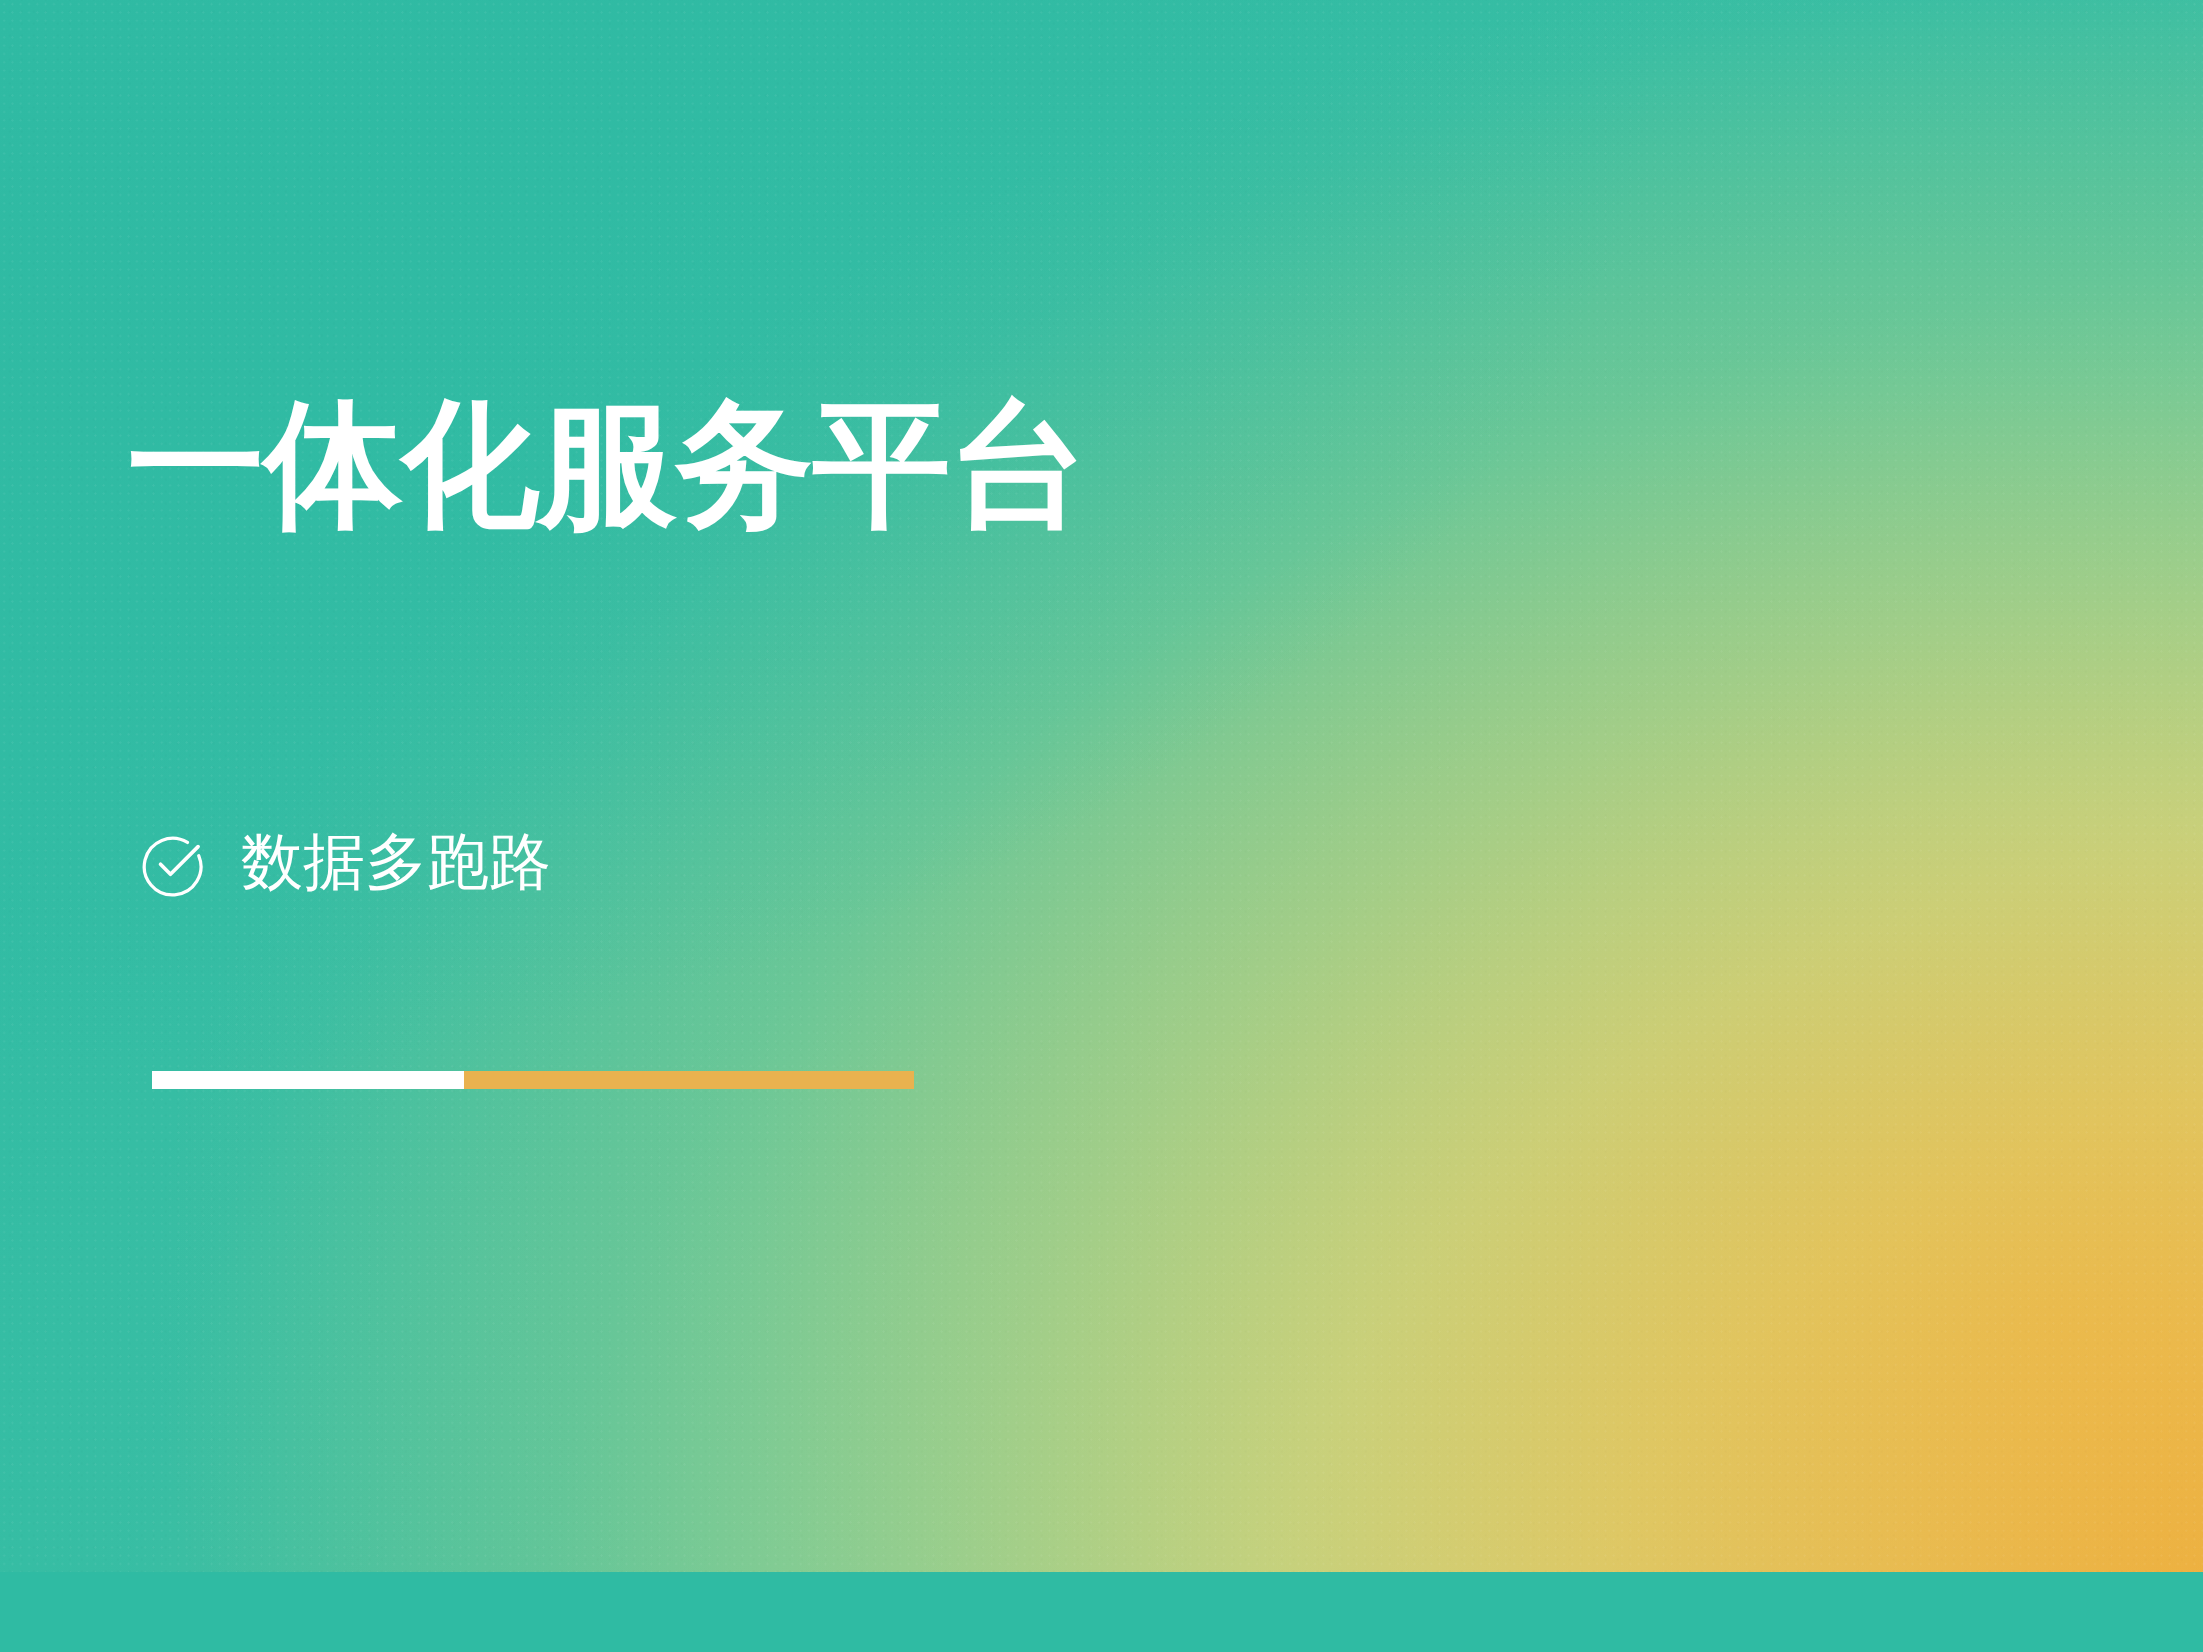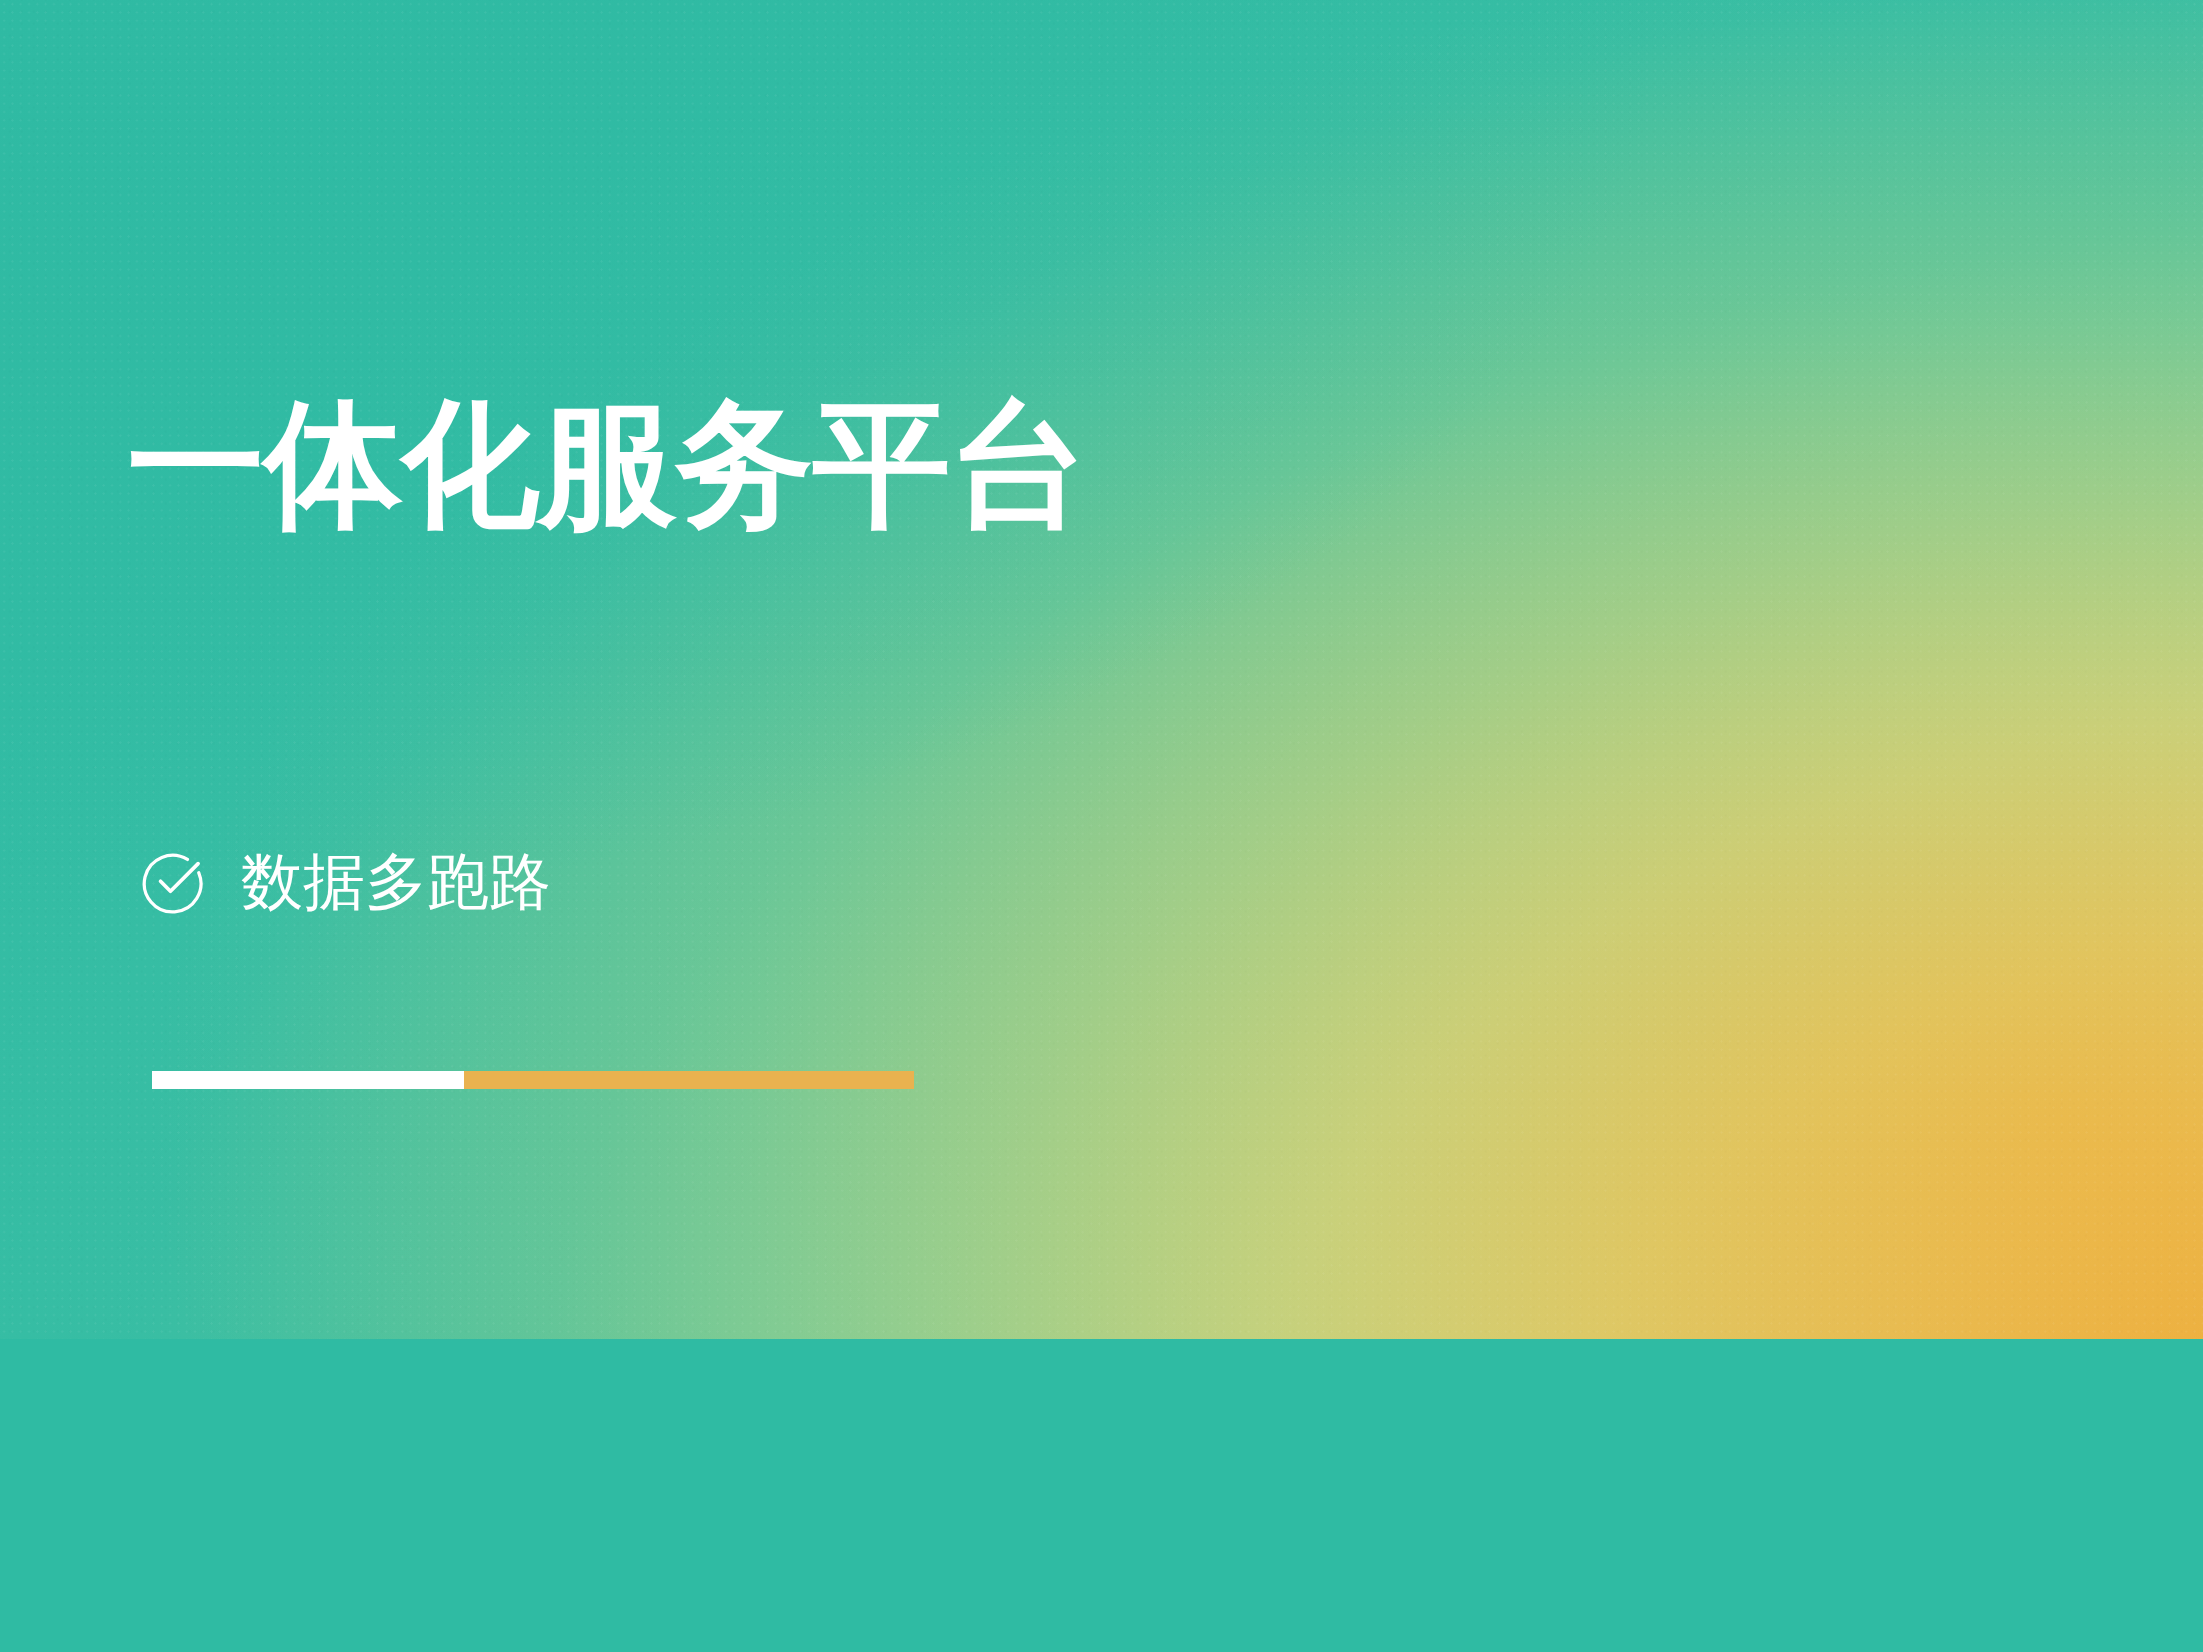--- a/index.html
+++ b/index.html
@@ -7,21 +7,21 @@
     padding: 0;
     background: #2fbba3;
   }
   body {
     font-family: "Liberation Sans", "DejaVu Sans", sans-serif;
   }
 
   #slide {
     position: relative;
     width: 2204px;
-    height: 1339px;
+    height: 1572px;
     overflow: hidden;
     background-color: #4c1d95;
   }
 
   
   .bg-base {
     position: absolute;
     inset: 0;
     background: #32bca4;
   }
@@ -90,21 +90,21 @@
   }
 
   .bullets {
     position: absolute;
     left: 140px;
     top: 831px;
   }
 
   .bullet-row {
     display: flex;
-    align-items: center;
+    align-items: flex-start;
     height: 101px;
   }
 
   .bullet-icon {
     width: 68px;
     height: 68px;
     flex: 0 0 68px;
     display: block;
   }
 

